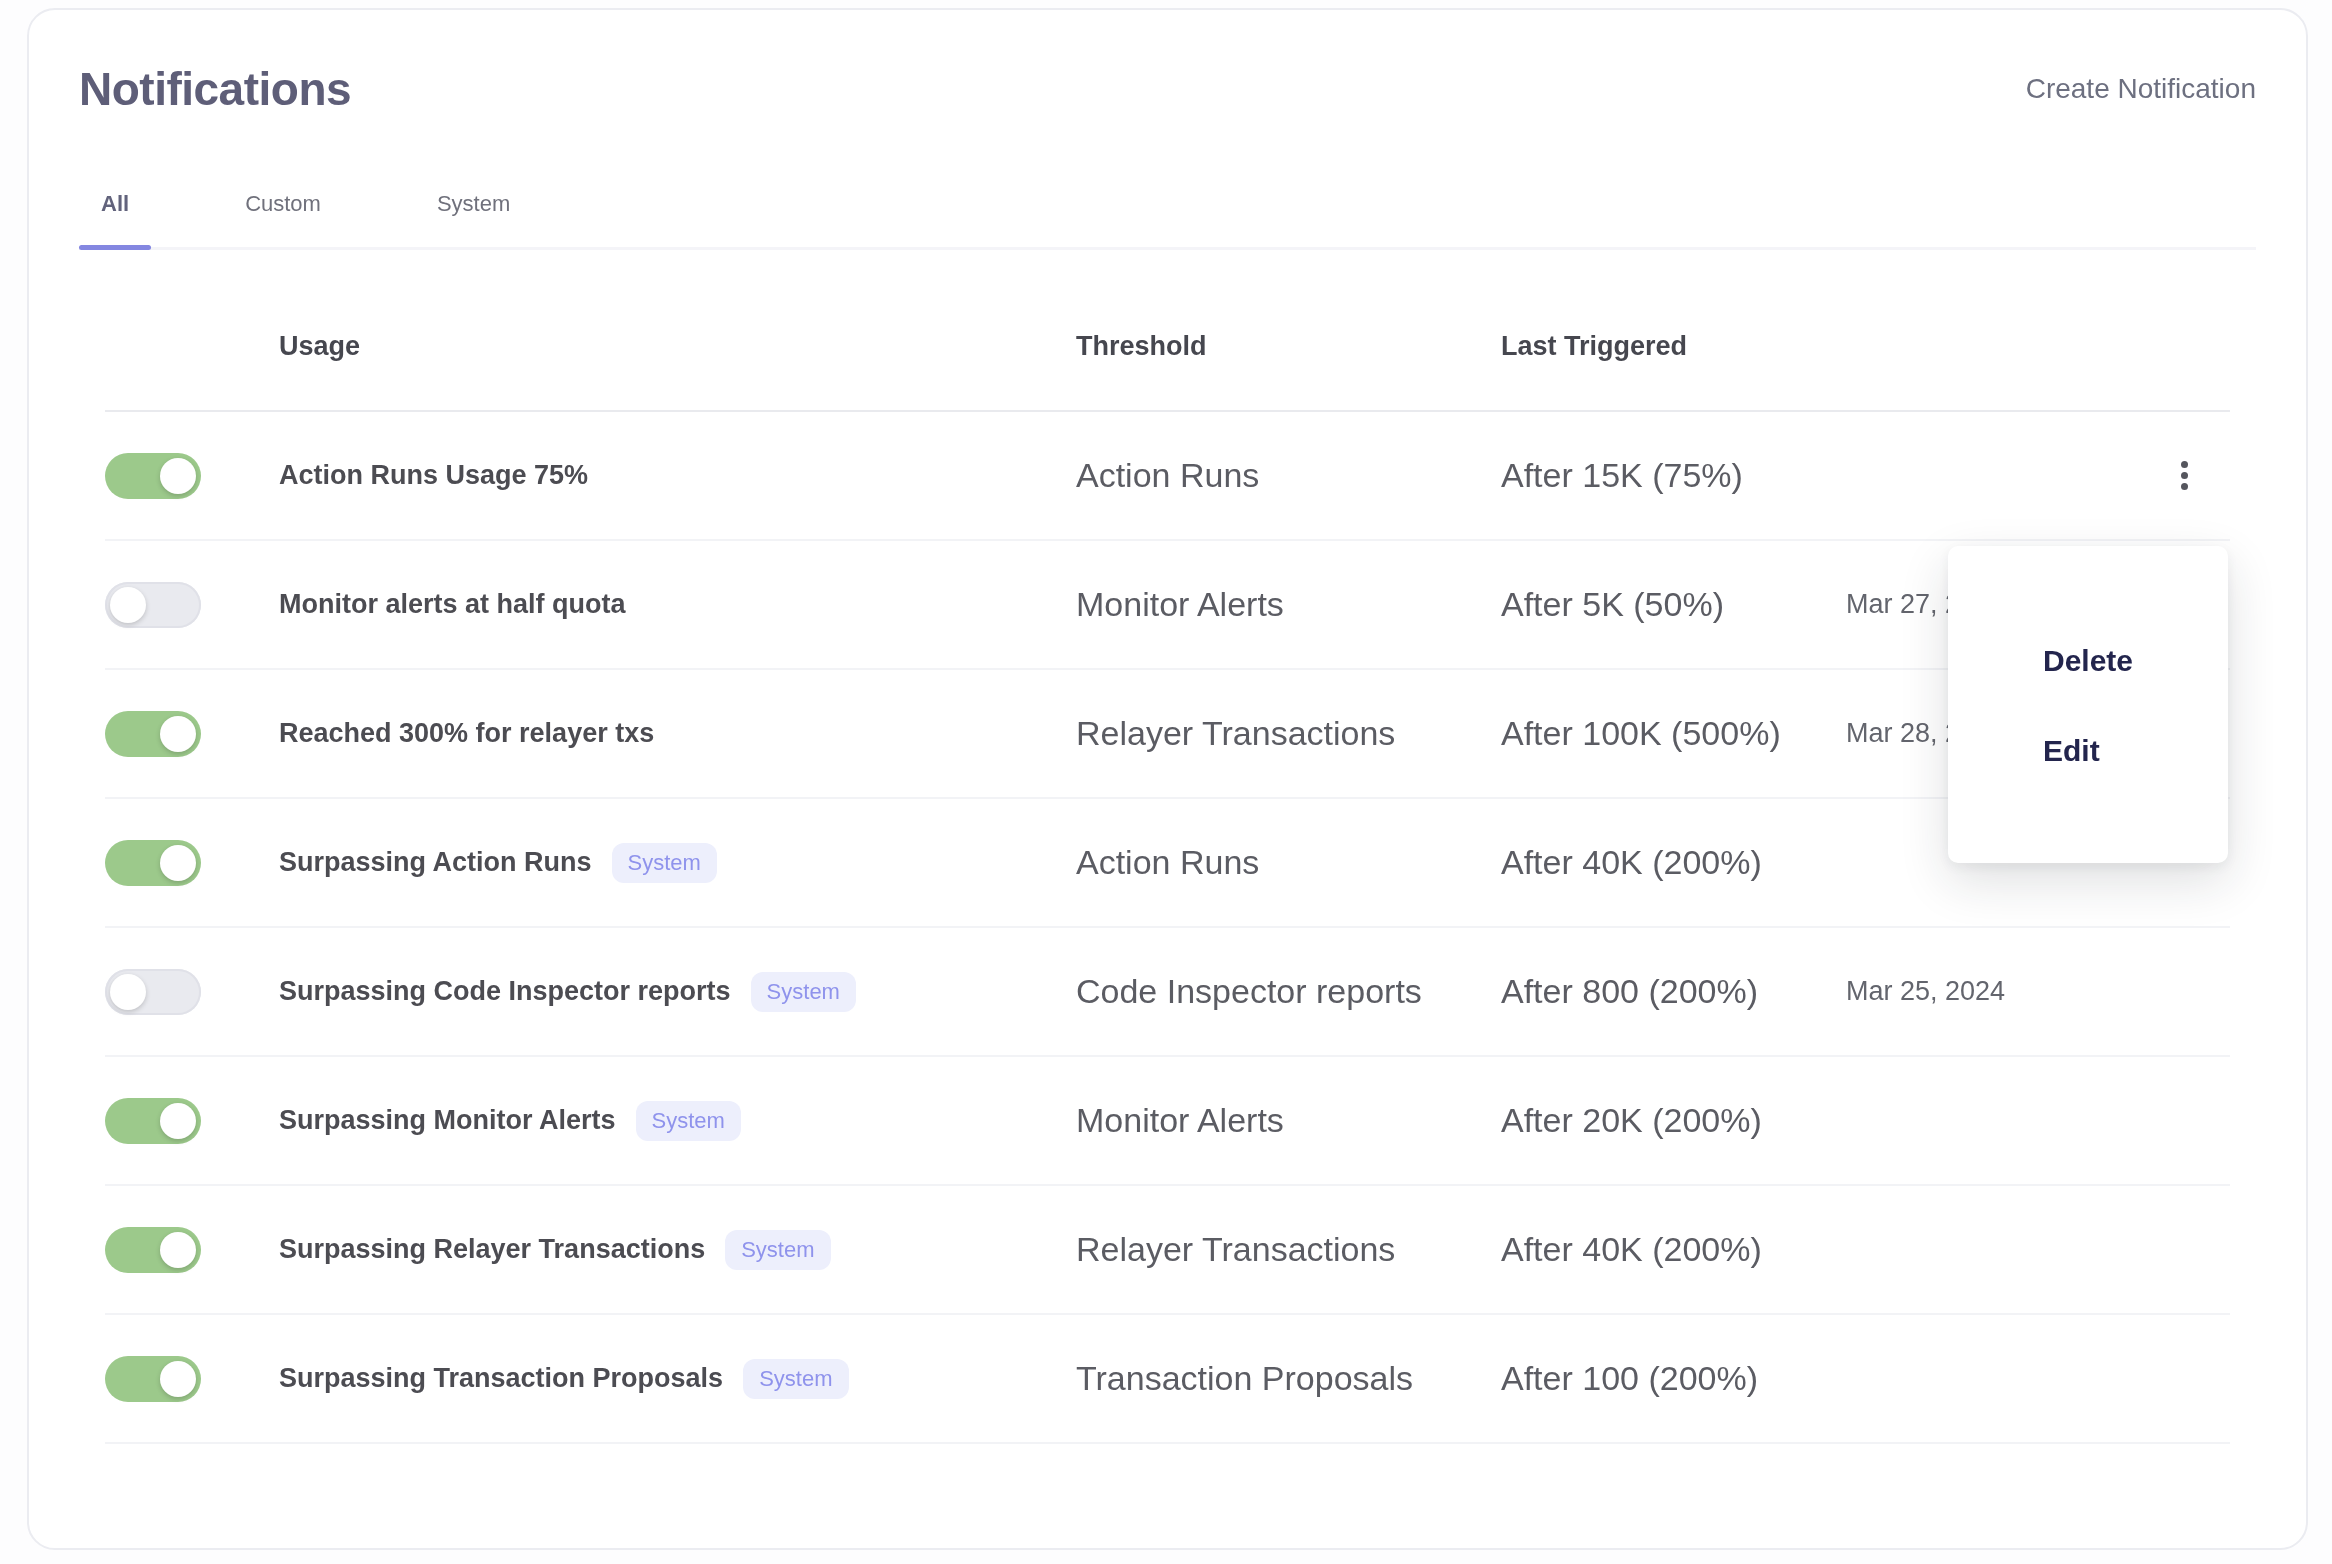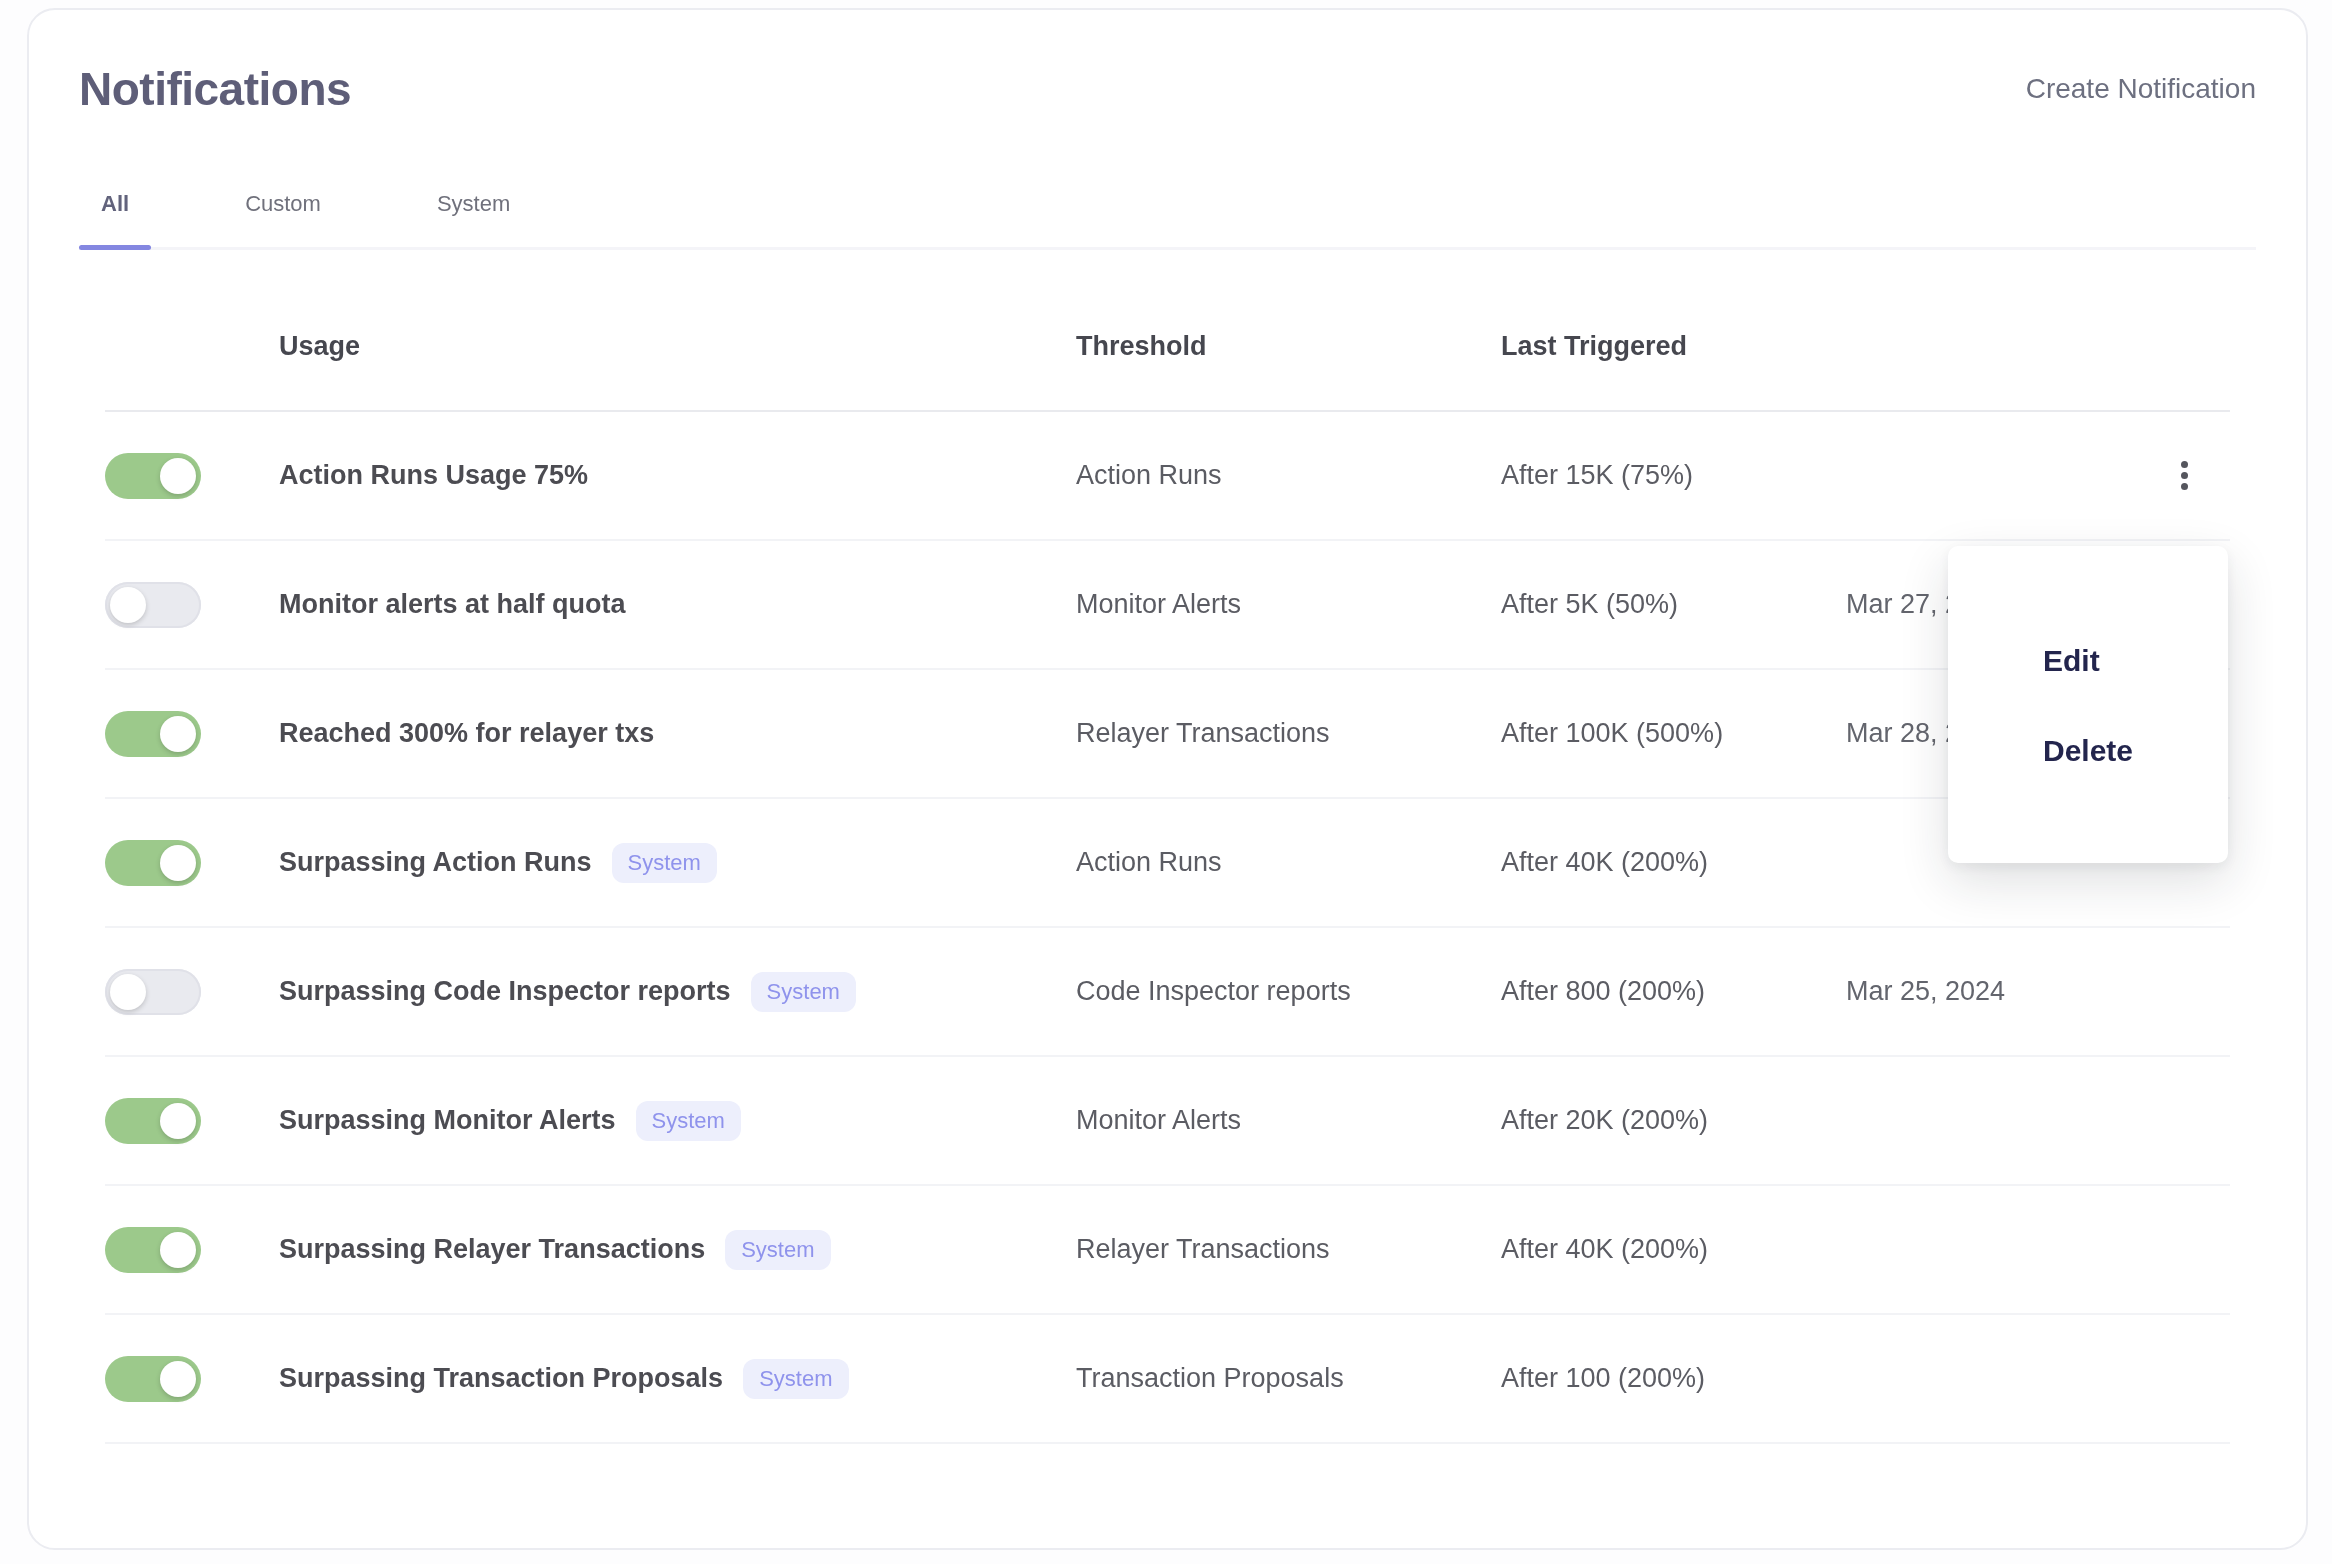--- a/index.html
+++ b/index.html
@@ -65,21 +65,21 @@
     display:flex;align-items:center;
     font-size:27px;font-weight:700;color:#4c4c52;
   }
   .badge{
     margin-left:20px;
     background:#edeffc;color:#8f93ec;
     font-size:22px;font-weight:500;
     padding:7px 16px;border-radius:12px;
     white-space:nowrap;
   }
-  .cell{font-size:27px;color:#5b5c63;}
+  .cell{font-size:34px;color:#5b5c63;}
   .cell-last{font-size:27px;color:#63656d;white-space:nowrap;}
   
   .toggle{
     width:96px;height:46px;border-radius:23px;
     position:relative;cursor:pointer;
   }
   .toggle.on{background:#9cc98b;}
   .toggle.off{background:#e9eaef;box-shadow:inset 0 0 0 2px #e0e1e8;}
   .knob{
     position:absolute;top:5px;width:36px;height:36px;border-radius:50%;
@@ -285,17 +285,17 @@
     <div class="cell">After 100 (200%)</div>
     <div class="cell-last"></div>
     <div>
       
     </div>
   </div>
 </div>
   </div>
 
   <div class="menu">
+    <div class="menu-item">Delete</div>
     <div class="menu-item">Edit</div>
-    <div class="menu-item">Delete</div>
   </div>
 
 </div>
 
 </body></html>

